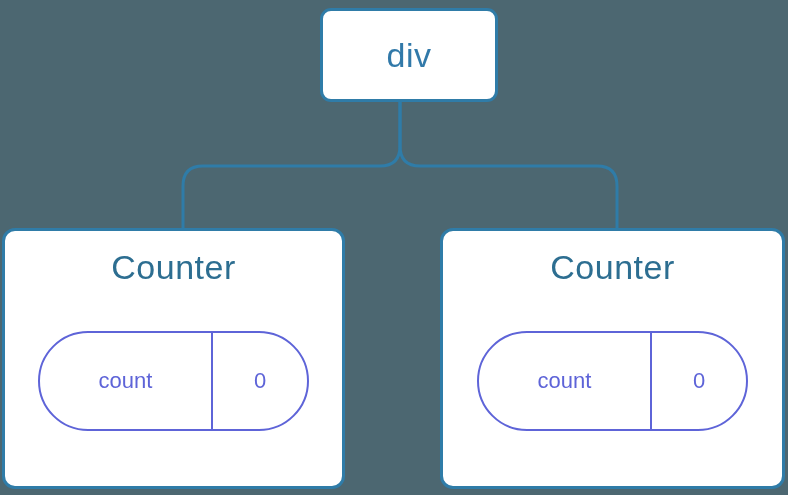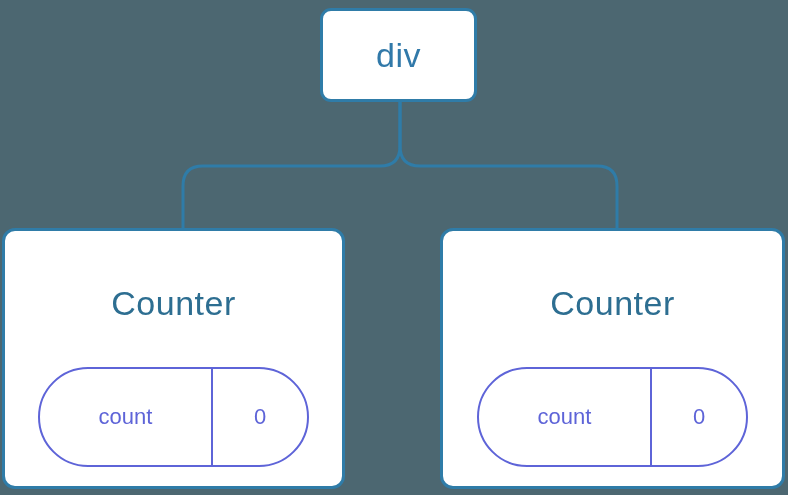--- a/index.html
+++ b/index.html
@@ -38,21 +38,21 @@
     stroke-linecap: round;
   }
   .node {
     position: absolute;
     background: var(--node-background);
     border: 3px solid var(--tree-stroke);
   }
   .root-node {
     left: 320px;
     top: 8px;
-    width: 157px;
+    width: 178px;
     height: 94px;
     border-radius: 11px;
     display: flex;
     align-items: center;
     justify-content: center;
   }
   .root-label {
     color: var(--root-label-color);
     font-size: 34px;
     font-weight: 500;
@@ -62,21 +62,21 @@
     top: 228px;
     height: 261px;
     border-radius: 13px;
     display: flex;
     flex-direction: column;
     align-items: center;
   }
   .child-node.left  { left: 2px;   width: 343px; }
   .child-node.right { left: 440px; width: 345px; }
   .node-title {
-    margin-top: 52px;
+    margin-top: 16px;
     height: 40px;
     line-height: 40px;
     color: var(--component-title-color);
     font-size: 34px;
     font-weight: 500;
     letter-spacing: 0.5px;
   }
   .state-pill {
     margin-top: 44px;
     width: 271px;

